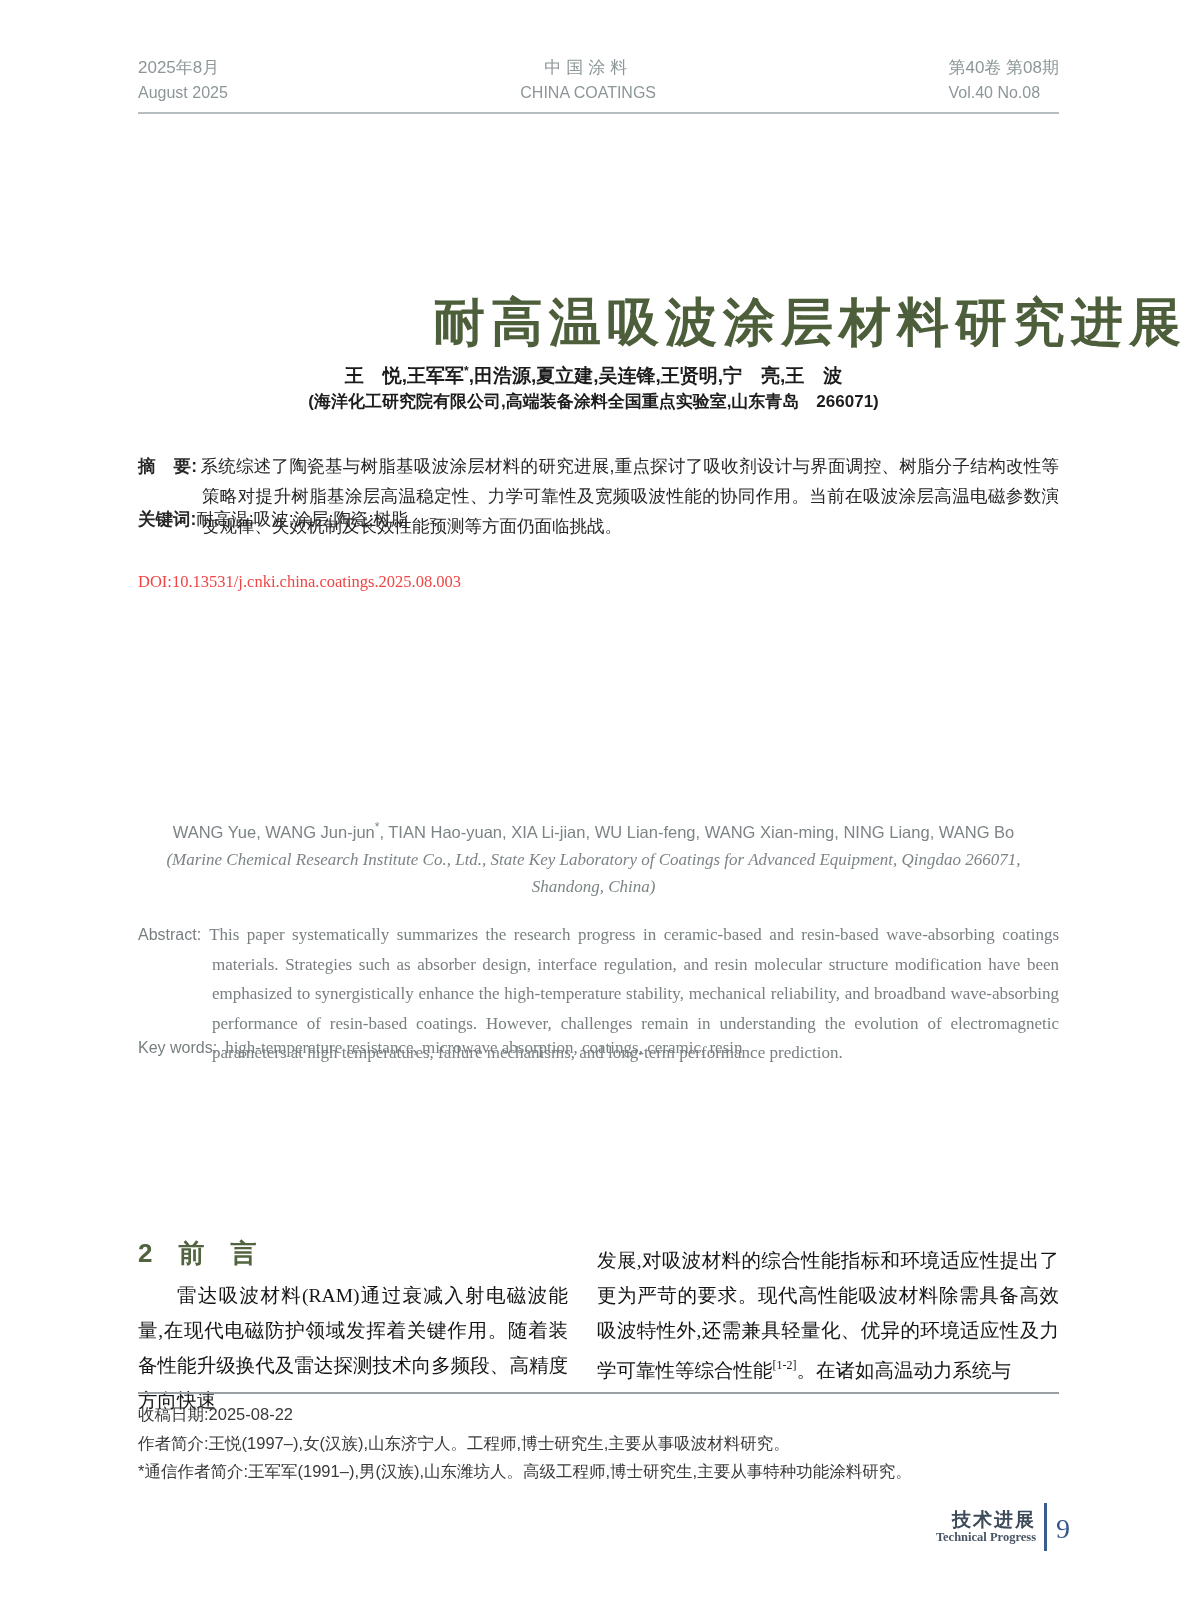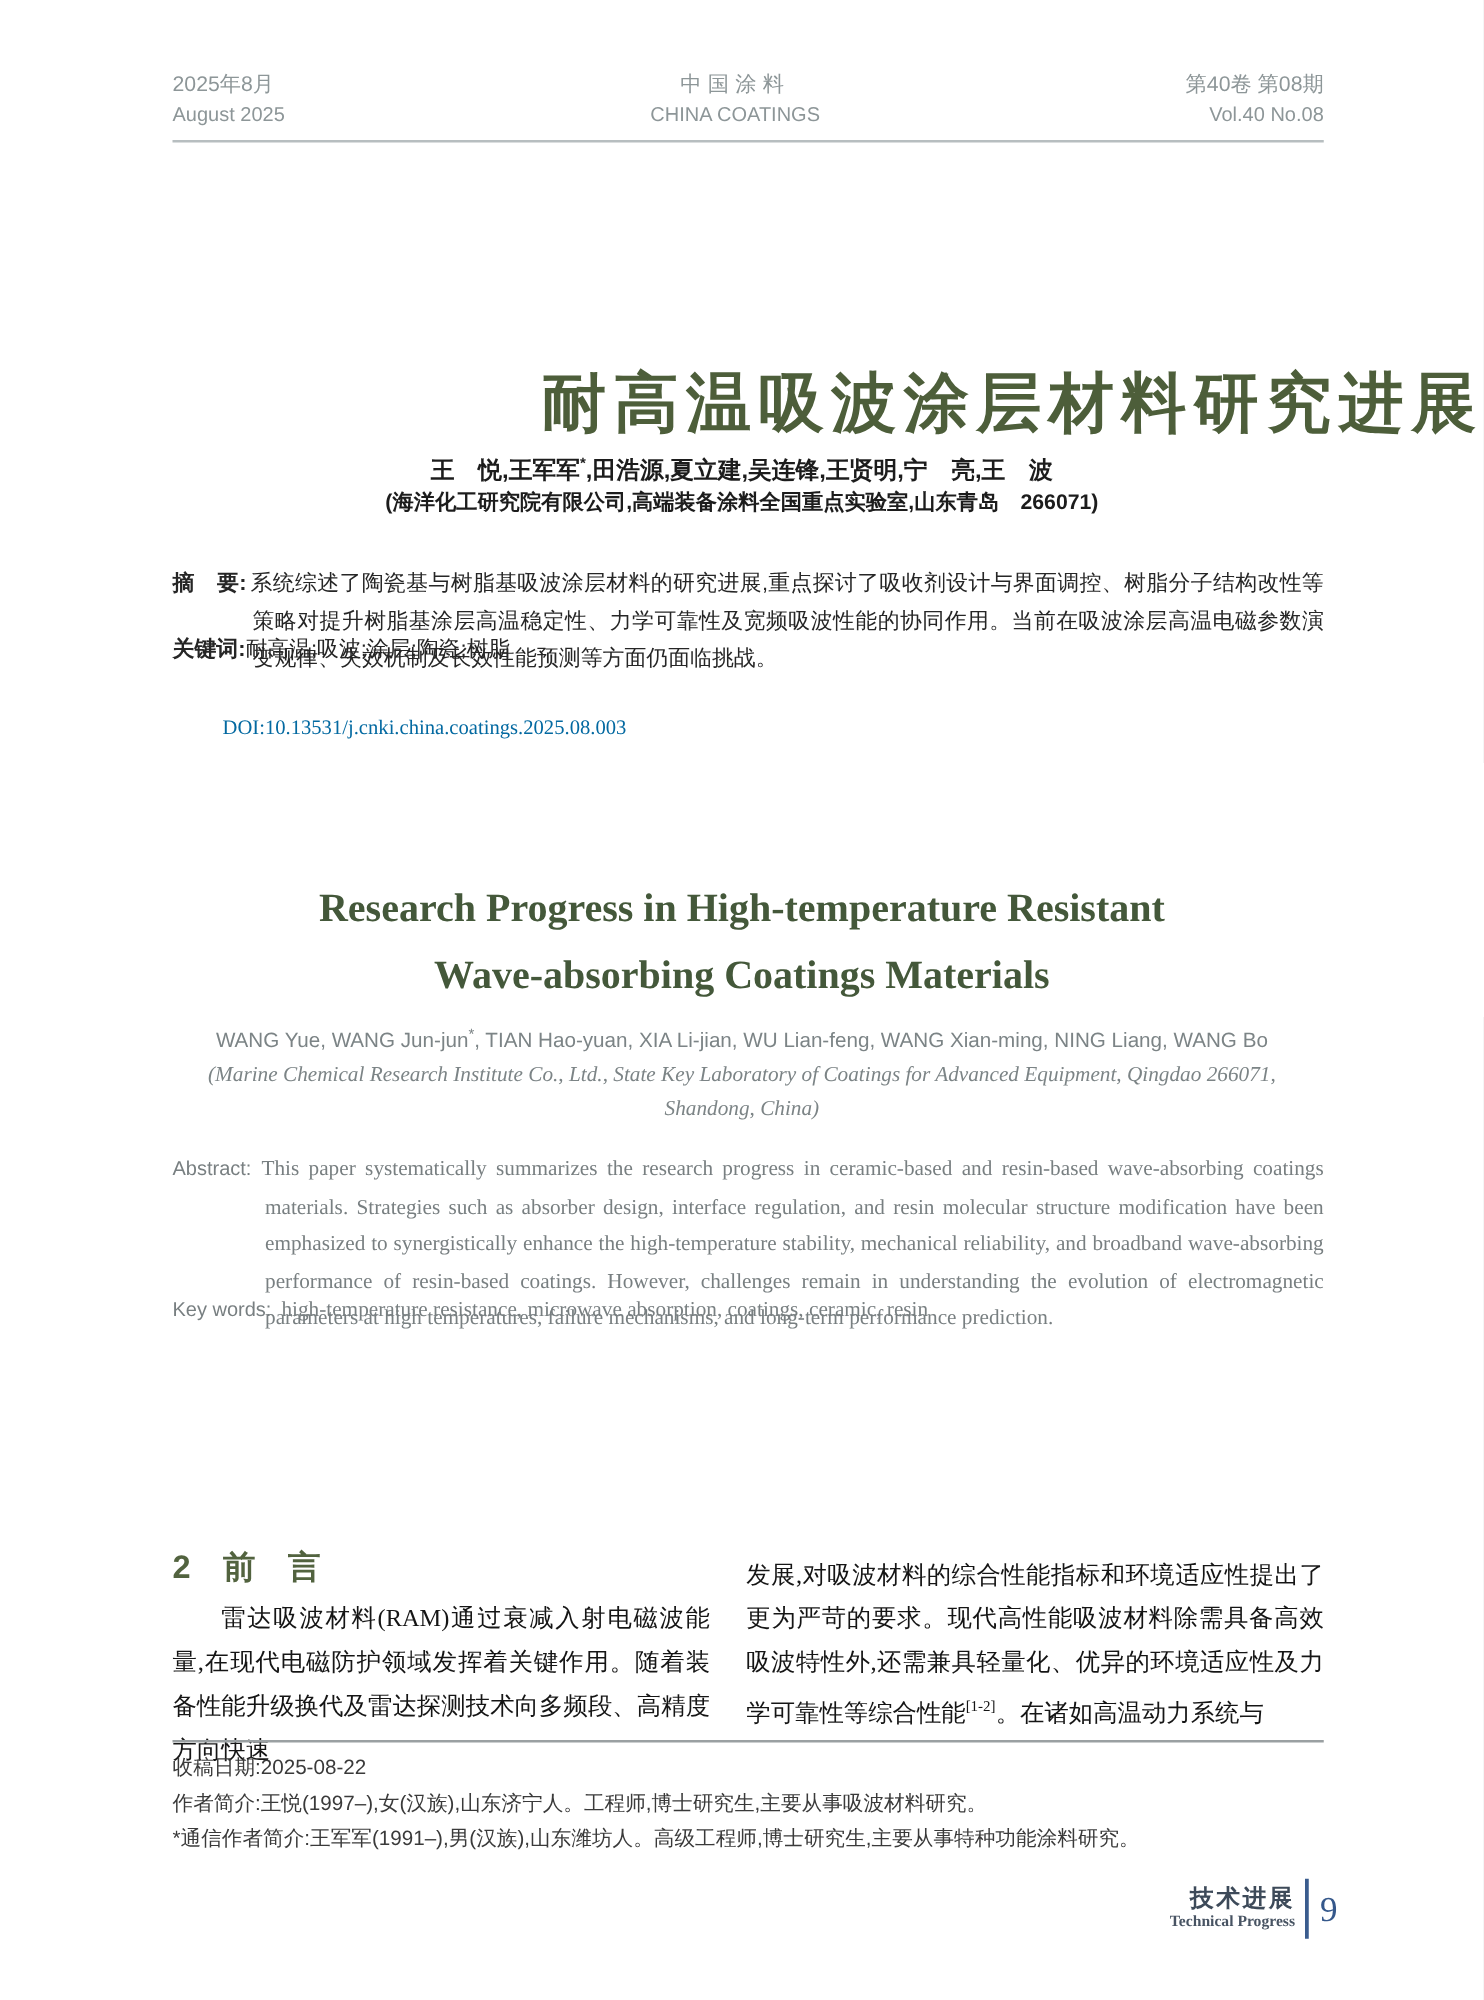--- a/index.html
+++ b/index.html
@@ -12,21 +12,21 @@
     font-family:"Liberation Sans",sans-serif;
     color:#1c1c1c;
   }
   
   .hdr{position:absolute;left:138px;top:55px;width:921px;display:flex;justify-content:space-between;color:#8d9698;}
   .hdr .cell{line-height:25px;}
   .hdr .zh{font-size:17px;}
   .hdr .en{font-size:16px;}
   .hdr .c{text-align:center;}
   .hdr .c .zh{letter-spacing:5px;}
-  .hdr .r{text-align:right;}
+  .hdr .r{text-align:left;}
   .hdr-rule{position:absolute;left:138px;top:112px;width:921px;border-top:2px solid #b7bec0;}
 
   
   .title-zh{position:absolute;left:0;top:288px;width:100%;text-align:right;
     font-size:52px;font-weight:bold;color:#4d5e3a;letter-spacing:6px;}
   .authors-zh{position:absolute;left:0;top:363px;width:100%;text-align:center;
     font-size:19px;font-weight:bold;color:#1c1c1c;}
   .authors-zh .sup, .eauthors .sup{font-size:12px;vertical-align:super;}
   .affil-zh{position:absolute;left:0;top:390px;width:100%;text-align:center;
     font-size:17px;font-weight:bold;color:#1c1c1c;}
@@ -38,21 +38,21 @@
     padding-left:64px;text-indent:-64px;}
   .abs-zh .lbl{font-weight:bold;margin-right:3px;}
   .kw-zh{position:absolute;left:138px;top:507px;width:921px;font-size:17.5px;color:#262626;}
   .kw-zh .lbl{font-weight:bold;text-align:right;}
   .meta-row{position:absolute;left:138px;top:540px;width:921px;height:24px;
     font-size:17.5px;font-weight:bold;color:#1f1f1f;}
   .meta-row .m1{position:absolute;left:0;}
   .meta-row .m2{position:absolute;left:332px;}
   .meta-row .m3{position:absolute;left:625px;}
   .doi{position:absolute;left:138px;top:572px;font-family:"Liberation Serif",serif;
-    font-size:16.5px;color:#0369a1;margin-left:40px;}
+    font-size:16.5px;color:#ef4444;}
 
   
   .title-en{position:absolute;left:0;top:700px;width:100%;text-align:center;
     font-family:"Liberation Serif",serif;font-weight:bold;font-size:32px;
     color:#44583a;line-height:53px;}
   .eauthors{position:absolute;left:0;top:820px;width:100%;text-align:center;
     font-size:16.5px;color:#7c8486;}
   .eaffil{position:absolute;left:0;top:846px;width:100%;text-align:center;
     font-family:"Liberation Serif",serif;font-style:italic;font-size:17px;
     color:#7c8486;line-height:27px;}
@@ -116,24 +116,20 @@
   <div class="affil-zh">(海洋化工研究院有限公司,高端装备涂料全国重点实验室,山东青岛　266071)</div>
 
   <p class="abs-zh hang">
     <span class="lbl">摘　要:</span><span>系统综述了陶瓷基与树脂基吸波涂层材料的研究进展,重点探讨了吸收剂设计与界面调控、树脂分子结构改性等策略对提升树脂基涂层高温稳定性、力学可靠性及宽频吸波性能的协同作用。当前在吸波涂层高温电磁参数演变规律、失效机制及长效性能预测等方面仍面临挑战。</span>
   </p>
   <div class="kw-zh">
     <span class="lbl">关键词:</span><span>耐高温;吸波;涂层;陶瓷;树脂</span>
   </div>
   <div class="doi">DOI:10.13531/j.cnki.china.coatings.2025.08.003</div>
 
-  <div class="title-en">
-    <div>Research Progress in High-temperature Resistant</div>
-    <div>Wave-absorbing Coatings Materials</div>
-  </div>
   <div class="eauthors">
     <span>WANG Yue, WANG Jun-jun</span><span class="sup">*</span><span>, TIAN Hao-yuan, XIA Li-jian, WU Lian-feng, WANG Xian-ming, NING Liang, WANG Bo</span>
   </div>
   <div class="eaffil">
     <div>(Marine Chemical Research Institute Co., Ltd., State Key Laboratory of Coatings for Advanced Equipment, Qingdao 266071,</div>
     <div>Shandong, China)</div>
   </div>
 
   <p class="abs-en hang">
     <span class="lbl">Abstract:</span><span>This paper systematically summarizes the research progress in ceramic-based and resin-based wave-absorbing coatings materials. Strategies such as absorber design, interface regulation, and resin molecular structure modification have been emphasized to synergistically enhance the high-temperature stability, mechanical reliability, and broadband wave-absorbing performance of resin-based coatings. However, challenges remain in understanding the evolution of electromagnetic parameters at high temperatures, failure mechanisms, and long-term performance prediction.</span>

